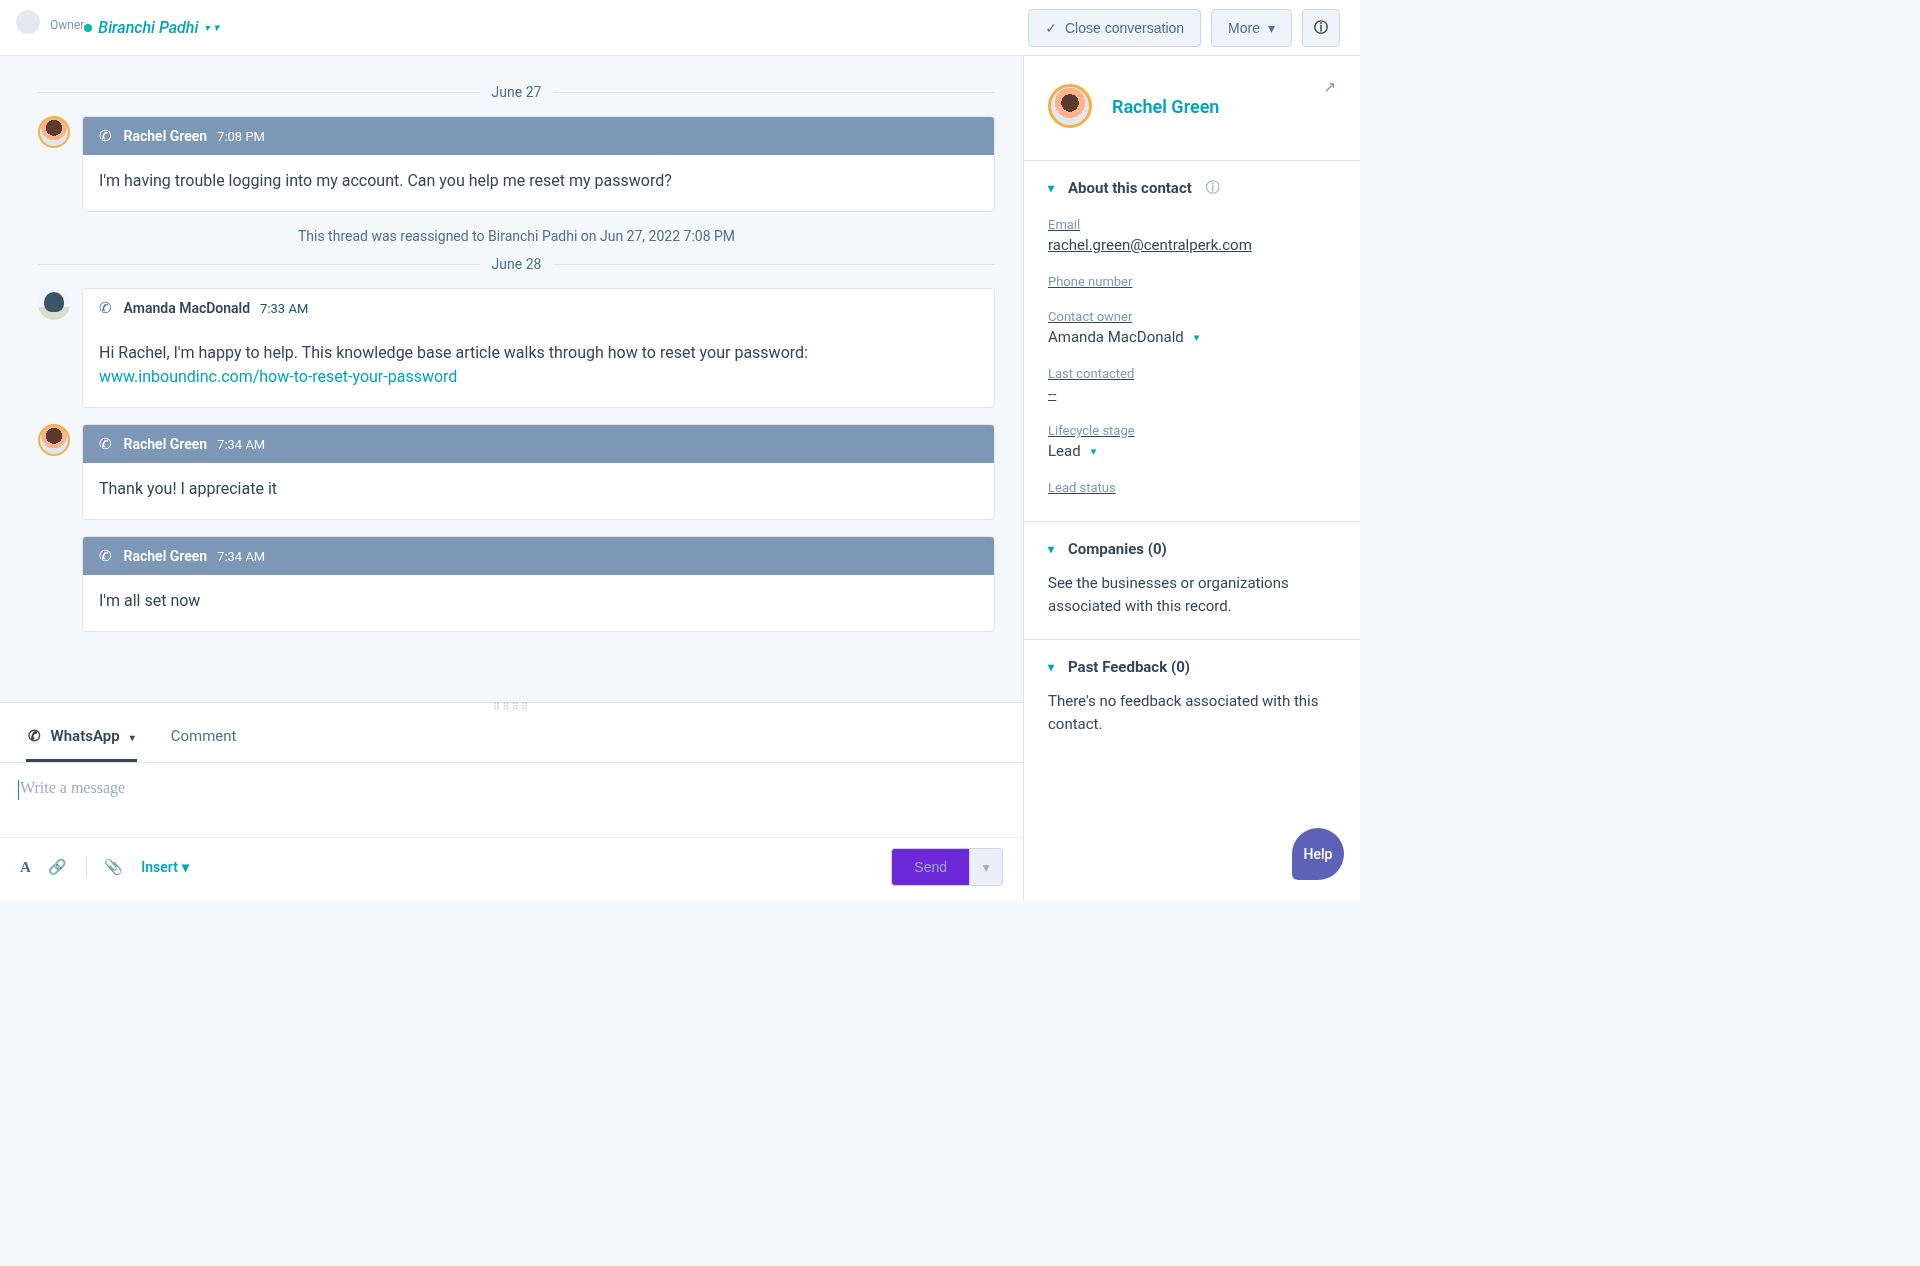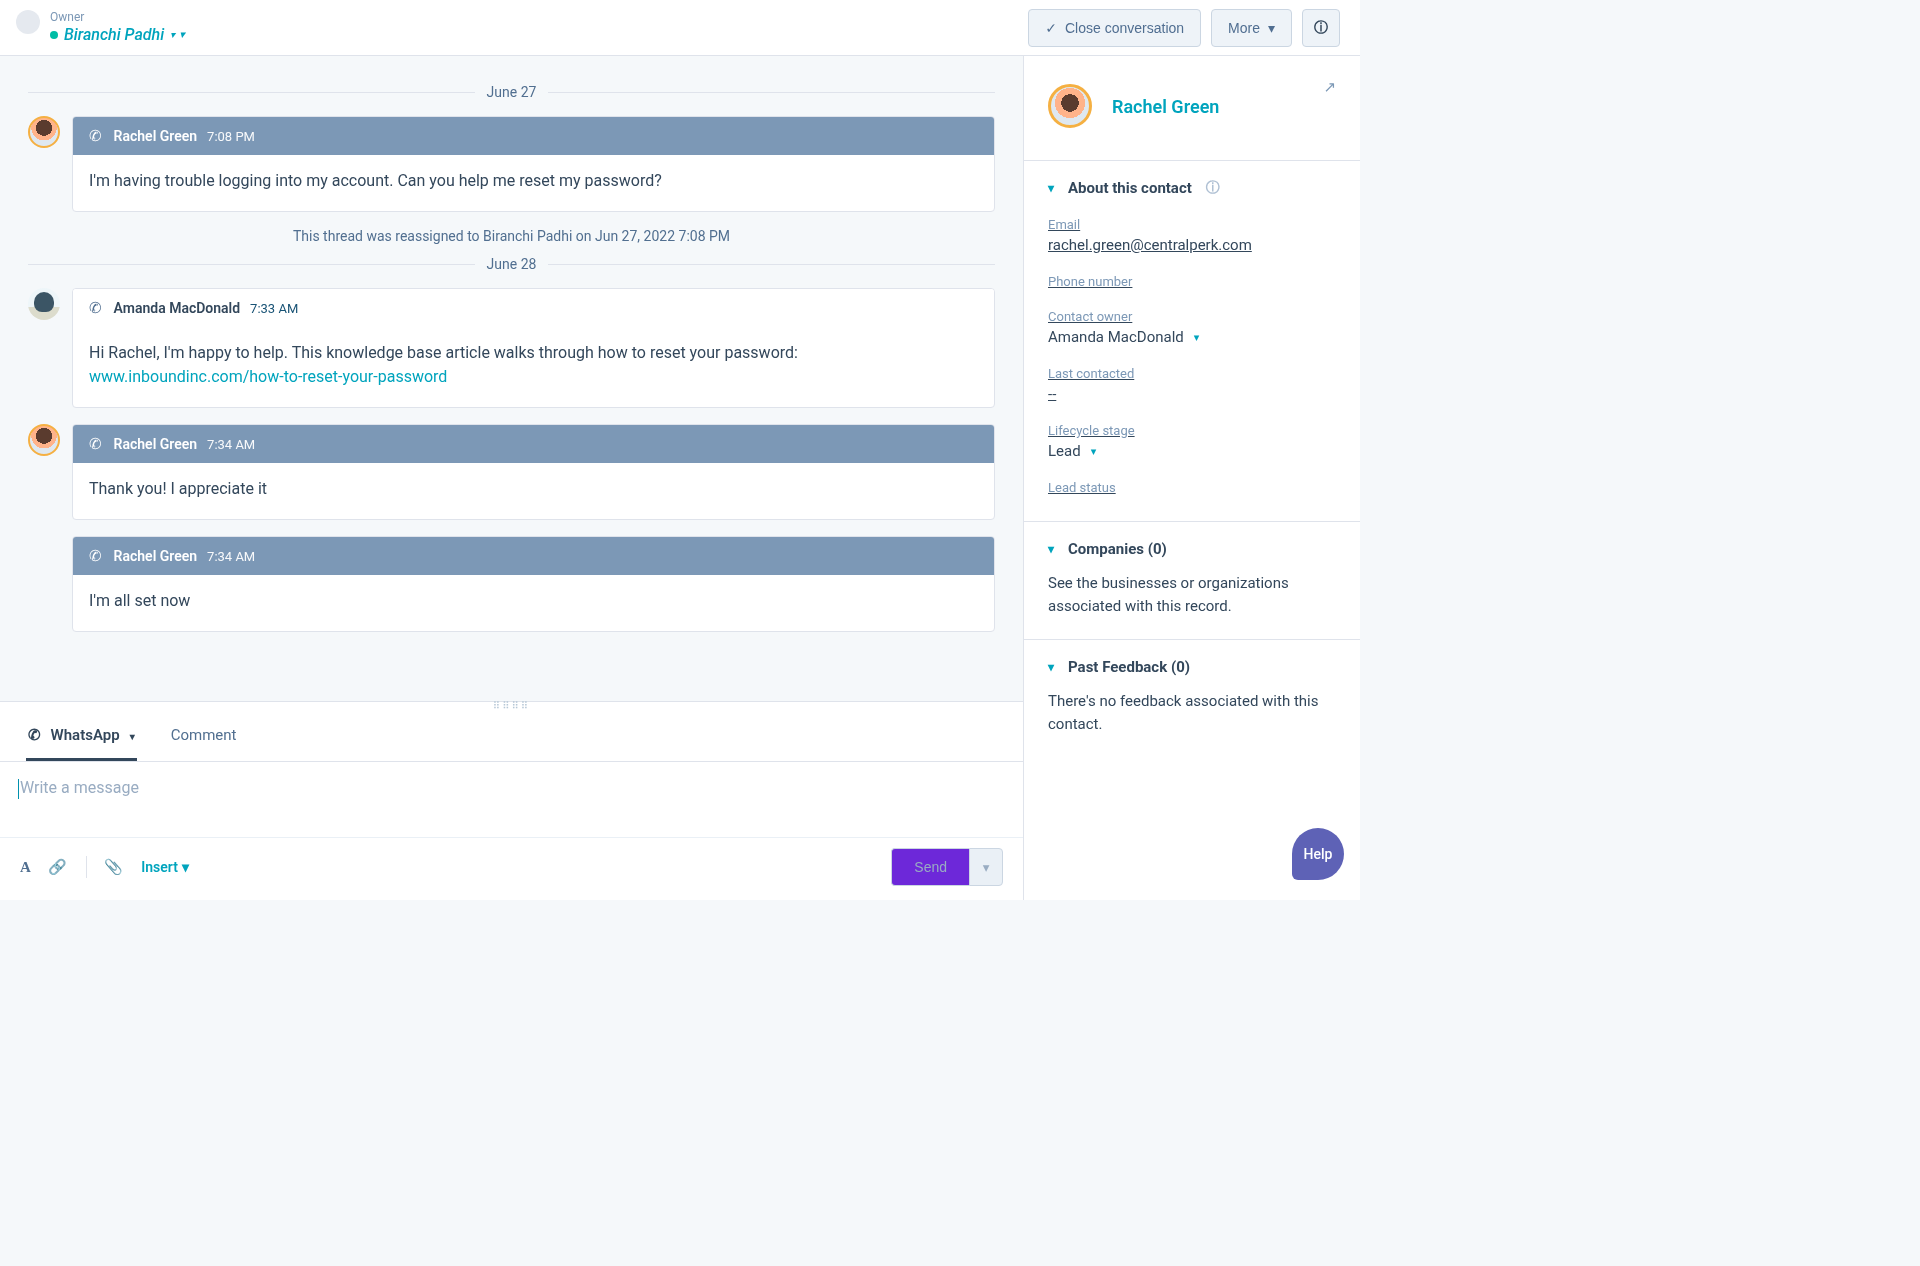--- a/index.html
+++ b/index.html
@@ -24,21 +24,21 @@
     align-items: center;
     justify-content: space-between;
     padding: 0 20px 0 16px;
   }
   .owner-block { display: flex; align-items: center; gap: 10px; }
   .owner-avatar {
     width: 24px; height: 24px; border-radius: 50%;
     background: #e5e9ef;
     position: relative; top: -6px;
   }
-  .owner-text { display: flex; flex-direction: column; line-height: 1.25; }
+  .owner-text { display: flex; flex-direction: row; line-height: 1.25; }
   .owner-label { font-size: 12px; color: #7c98b6; }
   .owner-name-row { display: flex; align-items: center; gap: 6px; }
   .presence-dot { width: 8px; height: 8px; border-radius: 50%; background: #00bda5; }
   .owner-name { font-size: 16px; font-weight: 500; color: #00a4bd; cursor: pointer; display: flex; align-items: center; gap: 6px; font-style: italic; }
   .owner-name .caret-down { font-size: 10px; }
   .top-actions { display: flex; align-items: center; gap: 10px; }
   .btn {
     height: 38px;
     padding: 0 16px;
     background: #eef3f8;
@@ -51,21 +51,21 @@
     gap: 8px;
     cursor: pointer;
     font-weight: 400;
   }
   .btn-icononly { width: 38px; justify-content: center; padding: 0; }
   .caret-down::after { content: "▾"; font-size: 11px; margin-left: 4px; }
 
   
   .main { flex: 1; display: flex; min-height: 0; }
   .conversation { flex: 1; display: flex; flex-direction: column; border-right: 1px solid #dfe3eb; }
-  .messages { flex: 1; overflow-y: auto; padding: 16px 28px 30px 28px; }
+  .messages { flex: 1; overflow-y: auto; padding: 16px 28px 30px 38px; }
 
   .date-divider {
     display: flex; align-items: center; gap: 12px;
     color: #516f90; font-size: 14px; margin: 12px 0 16px;
   }
   .date-divider::before, .date-divider::after {
     content: ""; flex: 1; height: 1px; background: #dfe3eb;
   }
 
   .system-note {
@@ -133,21 +133,21 @@
     border-bottom: 3px solid transparent;
     cursor: pointer;
     justify-content: center;
   }
   .composer-tab.active {
     color: #33475b;
     font-weight: 600;
     border-bottom-color: #33475b;
   }
   .composer-tab .caret-sm::after { content: "▾"; font-size: 10px; margin-left: 2px; }
-  .composer-body { padding: 16px 20px 40px; min-height: 70px; }
+  .composer-body { padding: 16px 20px 40px; min-height: 70px; font-family: Liberation Serif, serif; }
   .composer-placeholder { color: #99acc2; font-size: 16px; position: relative; }
   .composer-placeholder::before { content: ""; position: absolute; left: -2px; top: 1px; width: 1px; height: 20px; background: #0091ae; }
   .composer-toolbar {
     display: flex; align-items: center; justify-content: space-between;
     padding: 10px 20px 14px;
     border-top: 1px solid #eaf0f6;
   }
   .composer-tools-left { display: flex; align-items: center; gap: 18px; }
   .tool-icon { color: #516f90; font-size: 15px; cursor: pointer; font-weight: 700; }
   .tool-sep { width: 1px; height: 22px; background: #dfe3eb; }

